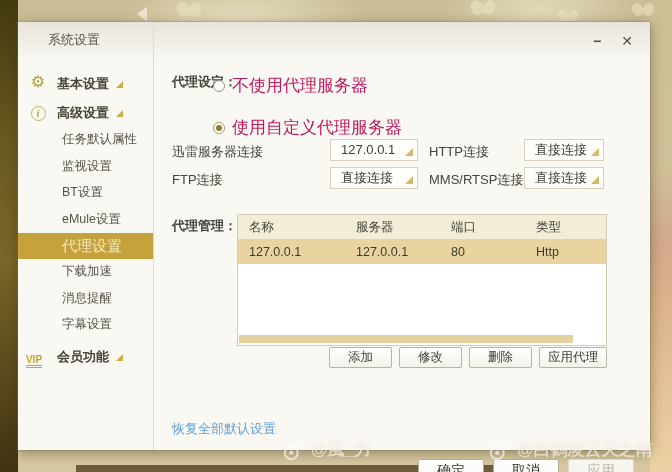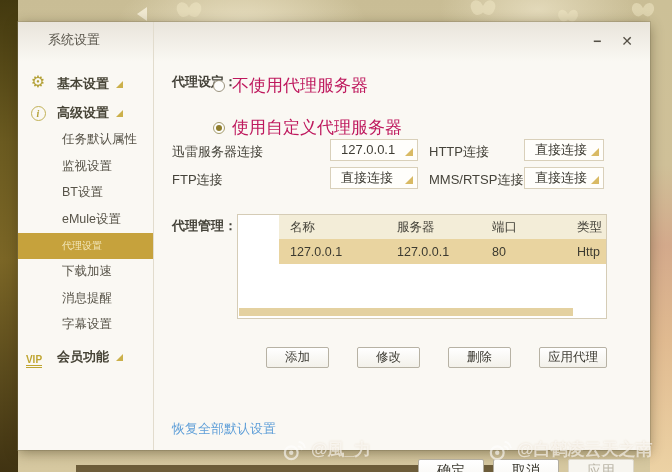--- a/index.html
+++ b/index.html
@@ -46,43 +46,43 @@
   .side-parent{font-weight:bold;left:39px;}
   .side-sub{left:44px;font-size:12.5px;color:#575348;}
   .tri{display:inline-block;width:0;height:0;border-left:7px solid transparent;
     border-bottom:7px solid #cbb04a;margin-left:7px;}
   .side-icon{position:absolute;left:11px;width:18px;text-align:center;color:#b3a035;}
   .gear{font-size:16px;line-height:16px;}
   .info-circle{display:inline-block;width:13px;height:13px;border:1.5px solid #c2b257;border-radius:50%;
     font-size:10px;line-height:13px;color:#b3a035;font-family:"Liberation Serif",serif;font-style:italic;font-weight:bold;}
   .vip-badge{font-size:10px;font-weight:bold;color:#bfa531;border-bottom:3px double #bfa531;letter-spacing:0;}
   .side-selected{position:absolute;left:0;top:211px;width:135px;height:26px;background:#c6a23c;
-    color:#f3e7ba;font-size:10px;line-height:26px;padding-left:44px;box-sizing:border-box;cursor:default;}
+    color:#f3e7ba;font-size:15px;line-height:26px;padding-left:44px;box-sizing:border-box;cursor:default;}
   
   .label{position:absolute;font-size:13px;color:#45433a;white-space:nowrap;}
   .bold{font-weight:bold;}
   .radio-row{position:absolute;display:flex;align-items:center;gap:7px;cursor:default;}
   .radio{width:12px;height:12px;border:1px solid #9c9480;border-radius:50%;background:#fdfdfb;
     box-sizing:border-box;position:relative;}
   .radio.sel{border-color:#a59c6e;}
   .radio.sel::after{content:"";position:absolute;left:2px;top:2px;width:6px;height:6px;border-radius:50%;background:#8f7d2c;}
   .radio-label{font-size:17px;color:#be185d;}
   .combo{position:absolute;height:22px;background:#fffefb;border:1px solid #d9d0ba;box-sizing:border-box;
     font-size:13px;color:#3f3d35;line-height:20px;padding-left:10px;cursor:default;}
   .combo .dd{position:absolute;right:4px;bottom:4px;width:0;height:0;
     border-left:8px solid transparent;border-bottom:8px solid #cfa93e;opacity:.8;}
   
-  .ptable{position:absolute;left:219px;top:192px;width:370px;height:105px;background:#fff;
-    border:1px solid #d5ccb6;box-sizing:border-box;padding-left:41px;}
+  .ptable{position:absolute;left:219px;top:192px;width:370px;height:132px;background:#fff;
+    border:1px solid #d5ccb6;box-sizing:border-box;}
   .trow{display:grid;grid-template-columns:107px 95px 85px 76px;align-items:center;}
   .thead{height:24px;background:#f3edd8;font-size:12.5px;color:#45433a;}
   .tdata{height:25px;background:#e9d4a0;font-size:12.5px;color:#3c3a30;}
   .tcell{padding-left:11px;white-space:nowrap;}
   .hscroll{position:absolute;left:1px;bottom:2px;width:334px;height:8px;background:#e4d1a0;}
-  .actions{position:absolute;top:325px;right:43px;display:flex;gap:28px;}
+  .actions{position:absolute;top:325px;right:43px;display:flex;gap:7px;}
   .abtn{min-width:63px;height:21px;border:1px solid #b7b2a4;background:linear-gradient(#ffffff,#f3f1ea);
     font-size:12.5px;color:#3c3a32;text-align:center;line-height:19px;border-radius:2px;
     box-sizing:border-box;padding:0 8px;cursor:default;}
   
   .link{position:absolute;left:154px;top:398px;font-size:13px;color:#5f9fd8;cursor:pointer;}
   .fbtn{position:absolute;top:393px;width:66px;height:36px;border:1px solid #b2ada0;
     background:linear-gradient(#ffffff,#f3f1ea);font-size:14px;color:#3a382f;text-align:center;
     line-height:20px;border-radius:2px;box-sizing:border-box;cursor:default;margin-top:44px;}
   .fbtn.disabled{color:#bcb7a9;border-color:#dcd7ca;background:#f7f5ef;}
   

